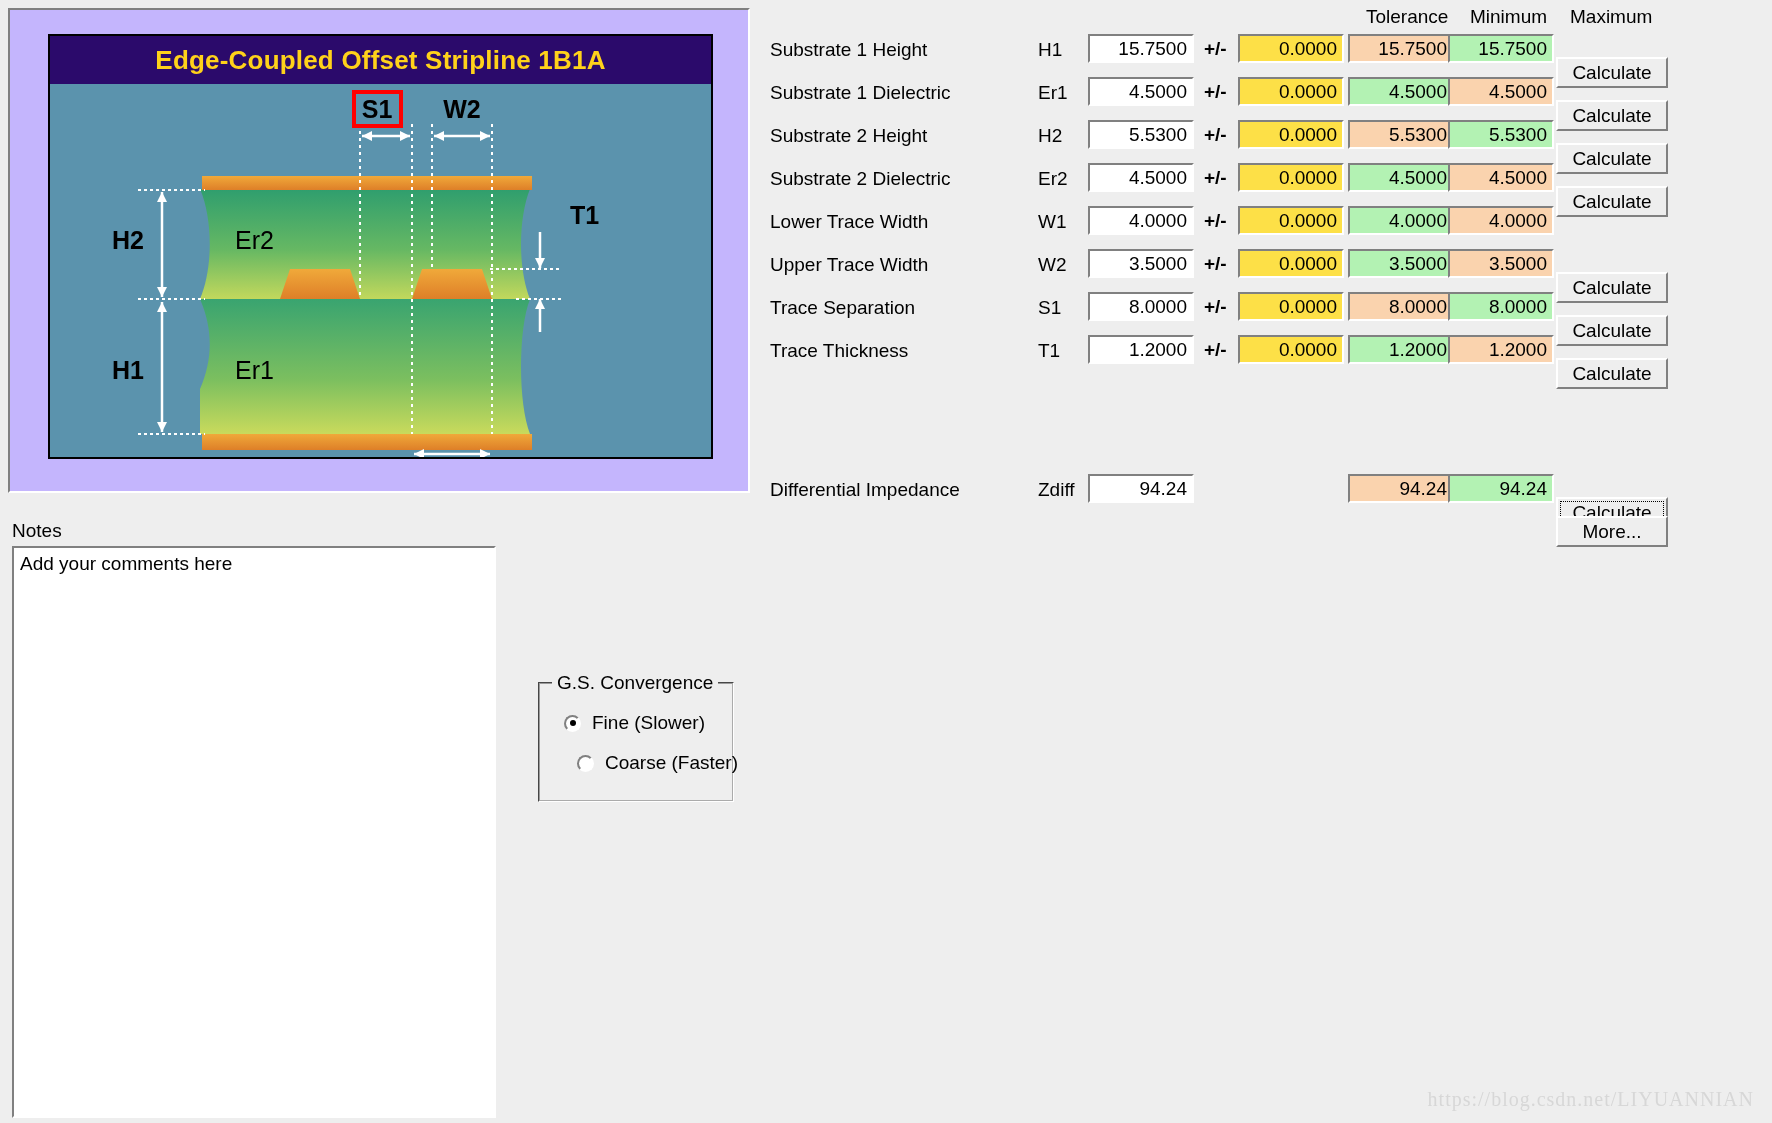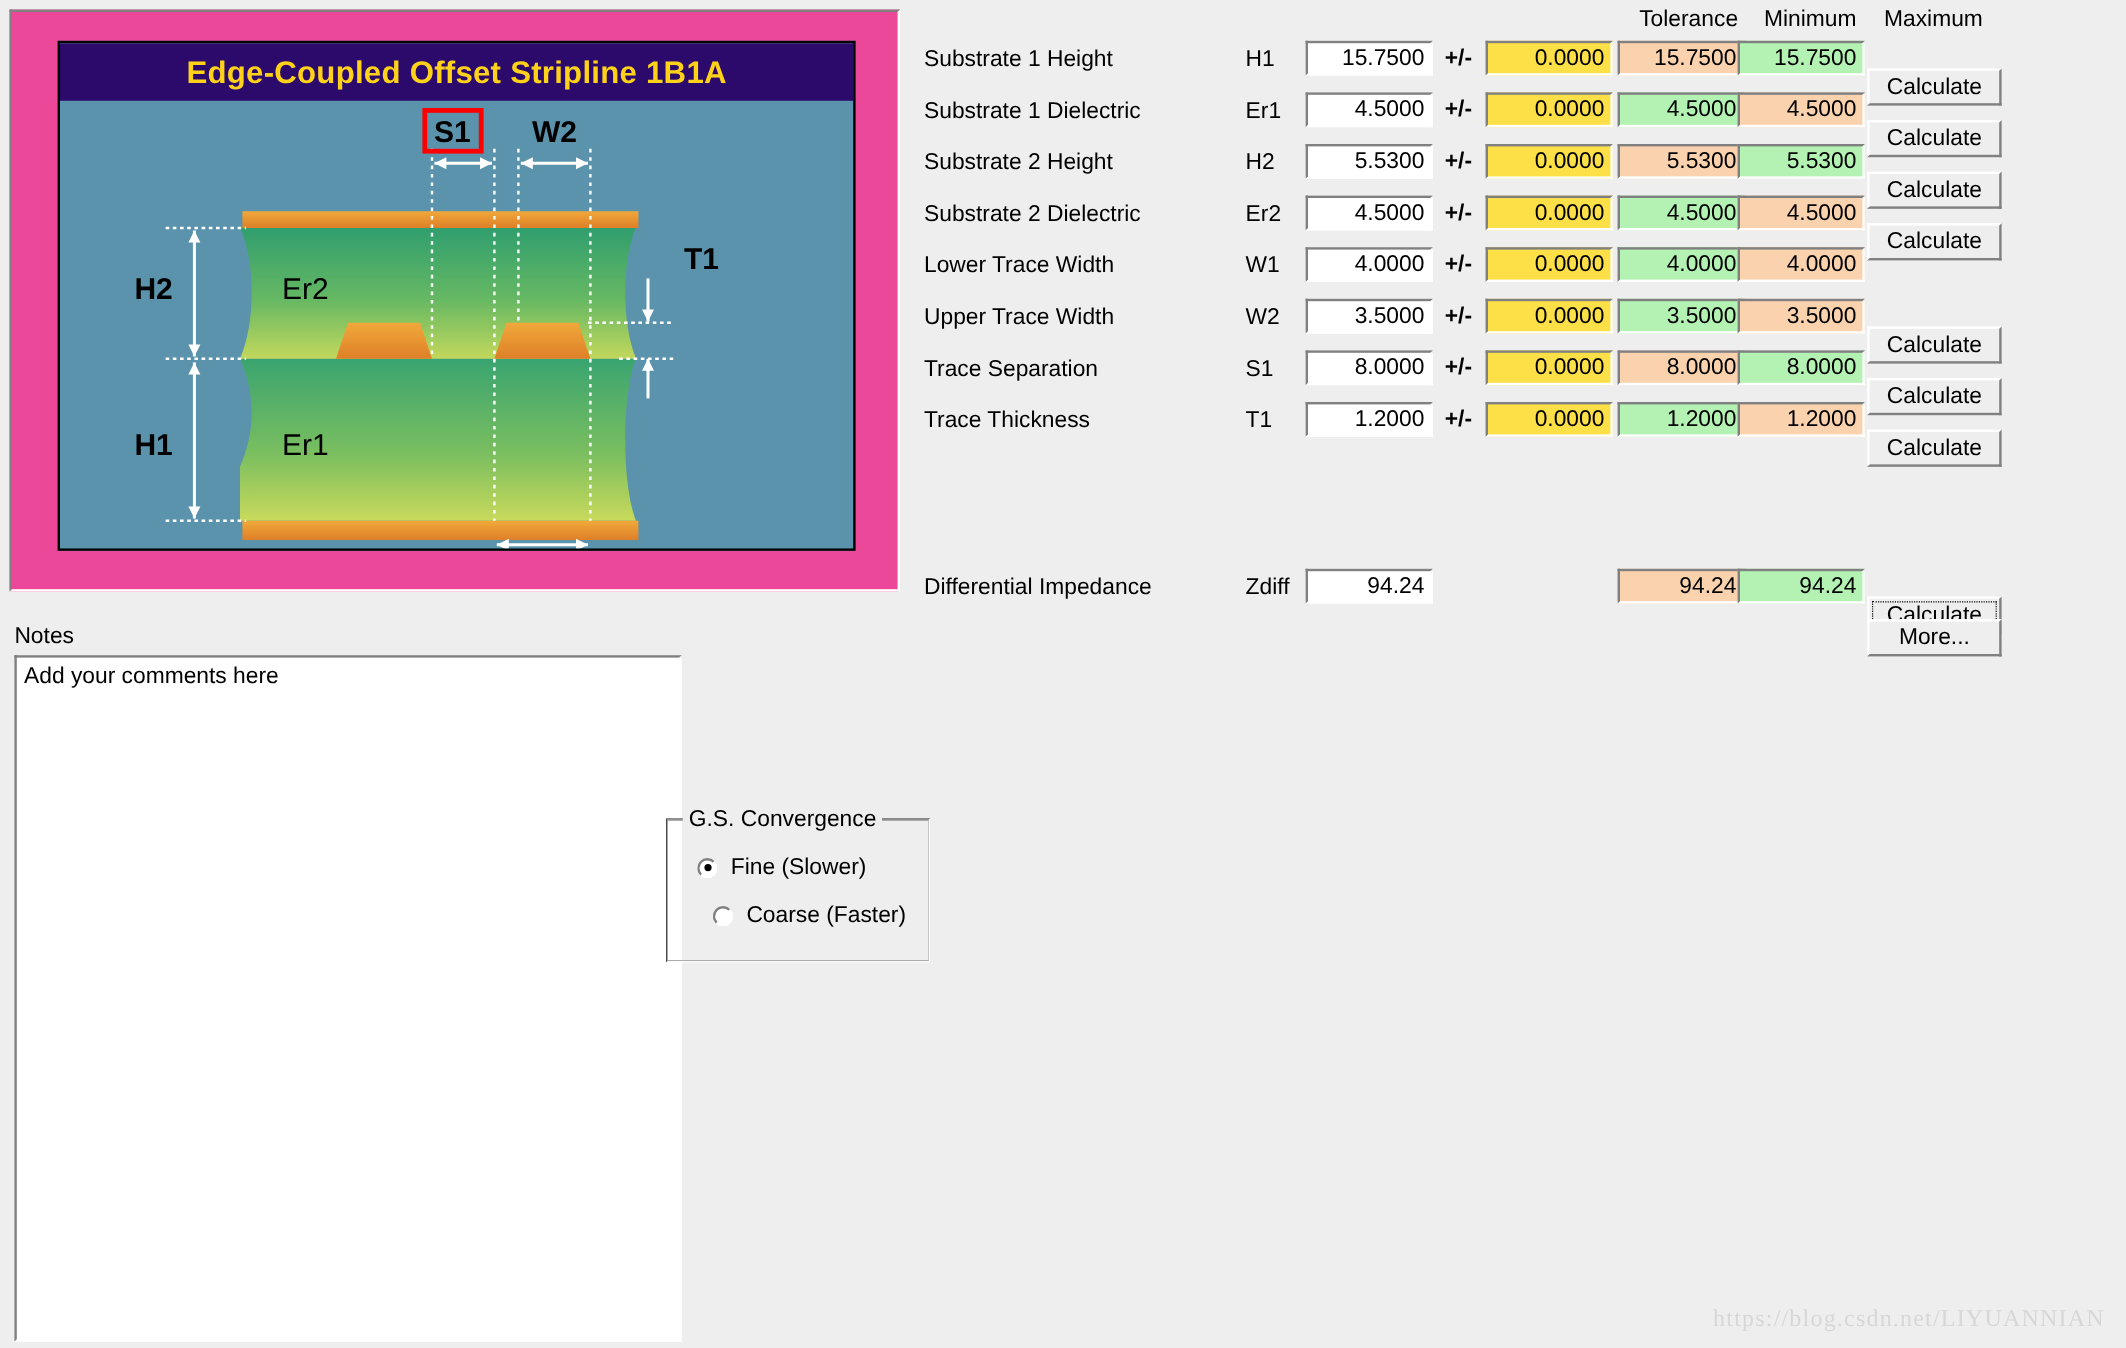--- a/index.html
+++ b/index.html
@@ -15,21 +15,21 @@
     position: relative;
     width: 1772px; height: 1123px;
     background: #eeeeee;
   }
 
   
   .diagram-panel {
     position: absolute;
     left: 8px; top: 8px;
     width: 742px; height: 485px;
-    background: #ec4899;
+    background: #c4b5fd;
     border-top: 2px solid #808080;
     border-left: 2px solid #808080;
     border-right: 2px solid #ffffff;
     border-bottom: 2px solid #ffffff;
   }
   .diagram-inner {
     position: absolute;
     left: 38px; top: 24px;
     width: 665px; height: 425px;
     border: 2px solid #000000;
@@ -128,21 +128,21 @@
   .zrow { position: absolute; left: 0; top: 468px; width: 1000px; height: 48px; }
 
   
   .notes-label {
     position: absolute; left: 12px; top: 520px;
     font-size: 19px; color: #000;
   }
   .notes-box {
     position: absolute;
     left: 12px; top: 546px;
-    width: 556px; height: 572px;
+    width: 484px; height: 572px;
     background: #ffffff;
     border-top: 2px solid #808080;
     border-left: 2px solid #808080;
     border-right: 2px solid #ffffff;
     border-bottom: 2px solid #ffffff;
     padding: 4px 6px;
     font-size: 19px; color: #000;
     font-family: "Liberation Sans", sans-serif;
     overflow: hidden;
     line-height: 1.25;
@@ -184,21 +184,21 @@
   .radio.sel::after {
     content: "";
     position: absolute;
     left: 3.5px; top: 3.5px;
     width: 6px; height: 6px;
     border-radius: 50%;
     background: #000;
   }
 
   .grp-interface { left: 538px; top: 542px; width: 220px; height: 106px; }
-  .grp-gs        { left: 538px; top: 682px; width: 220px; height: 120px; margin-left: 17px; }
+  .grp-gs        { left: 538px; top: 682px; width: 196px; height: 120px; }
 
   .watermark {
     position: absolute;
     right: 18px; bottom: 12px;
     font-size: 20px;
     color: #d7d7d7;
     font-family: "Liberation Serif", serif;
     letter-spacing: 1px;
     white-space: nowrap;
   }

